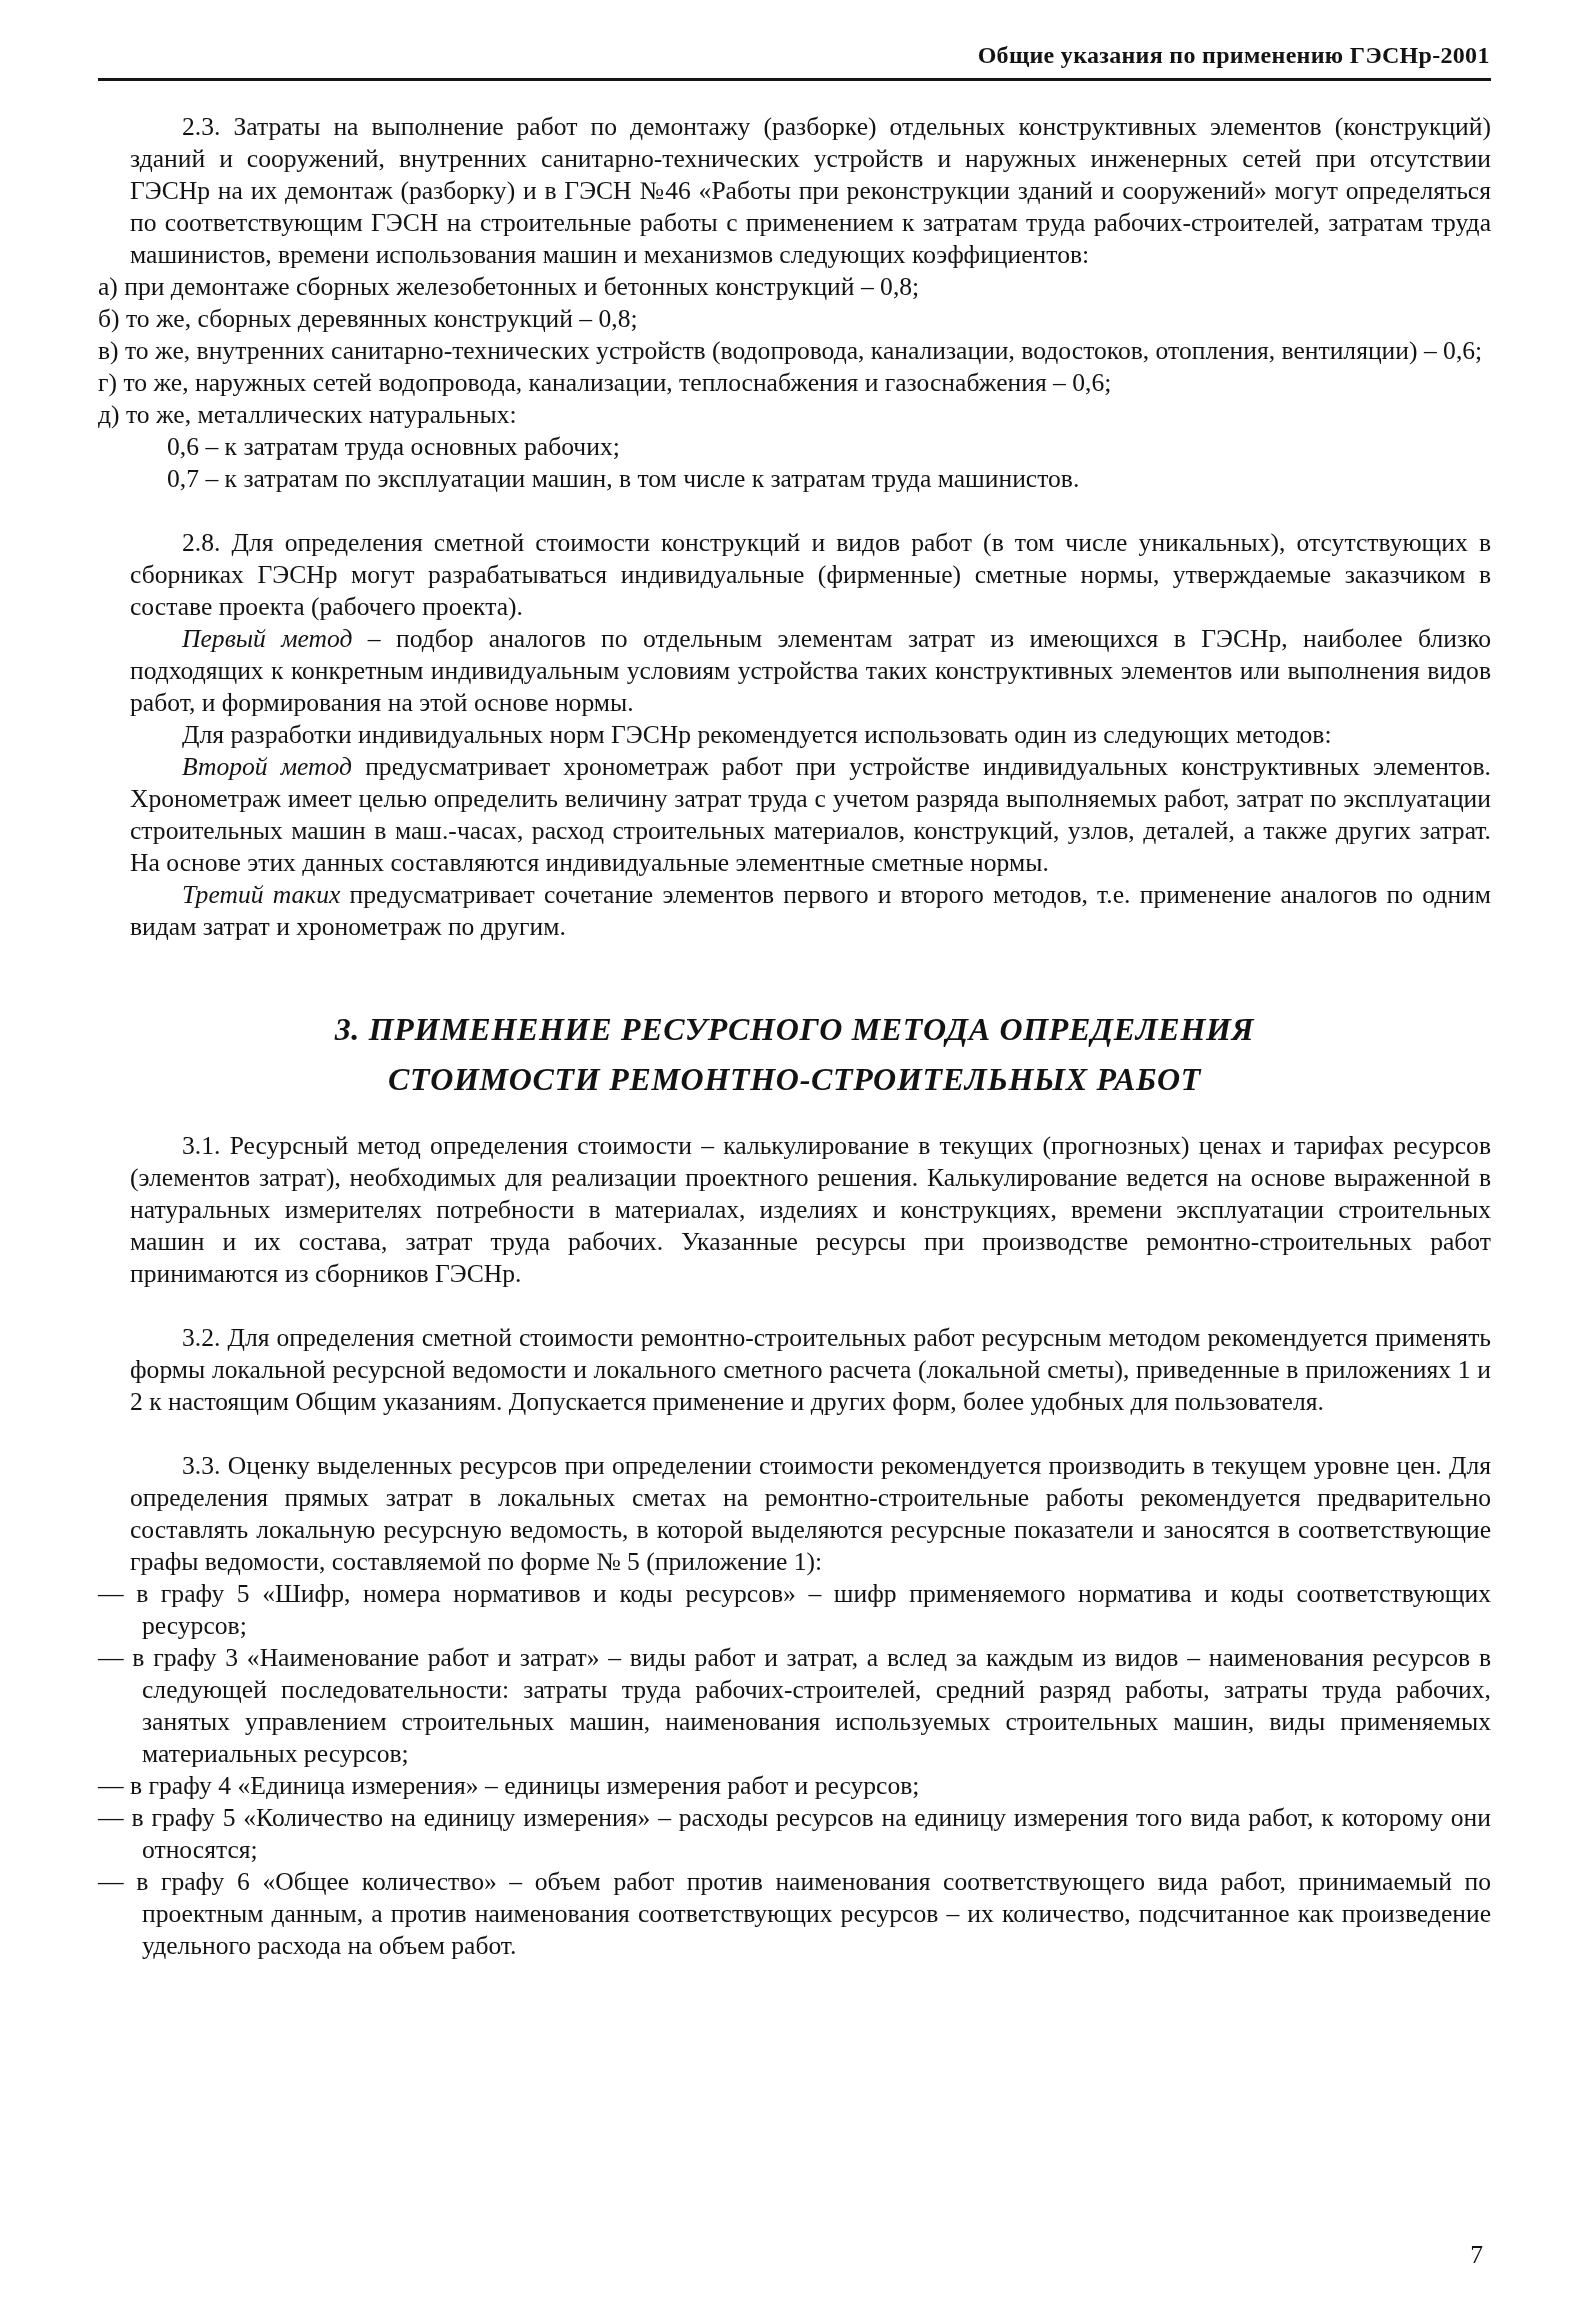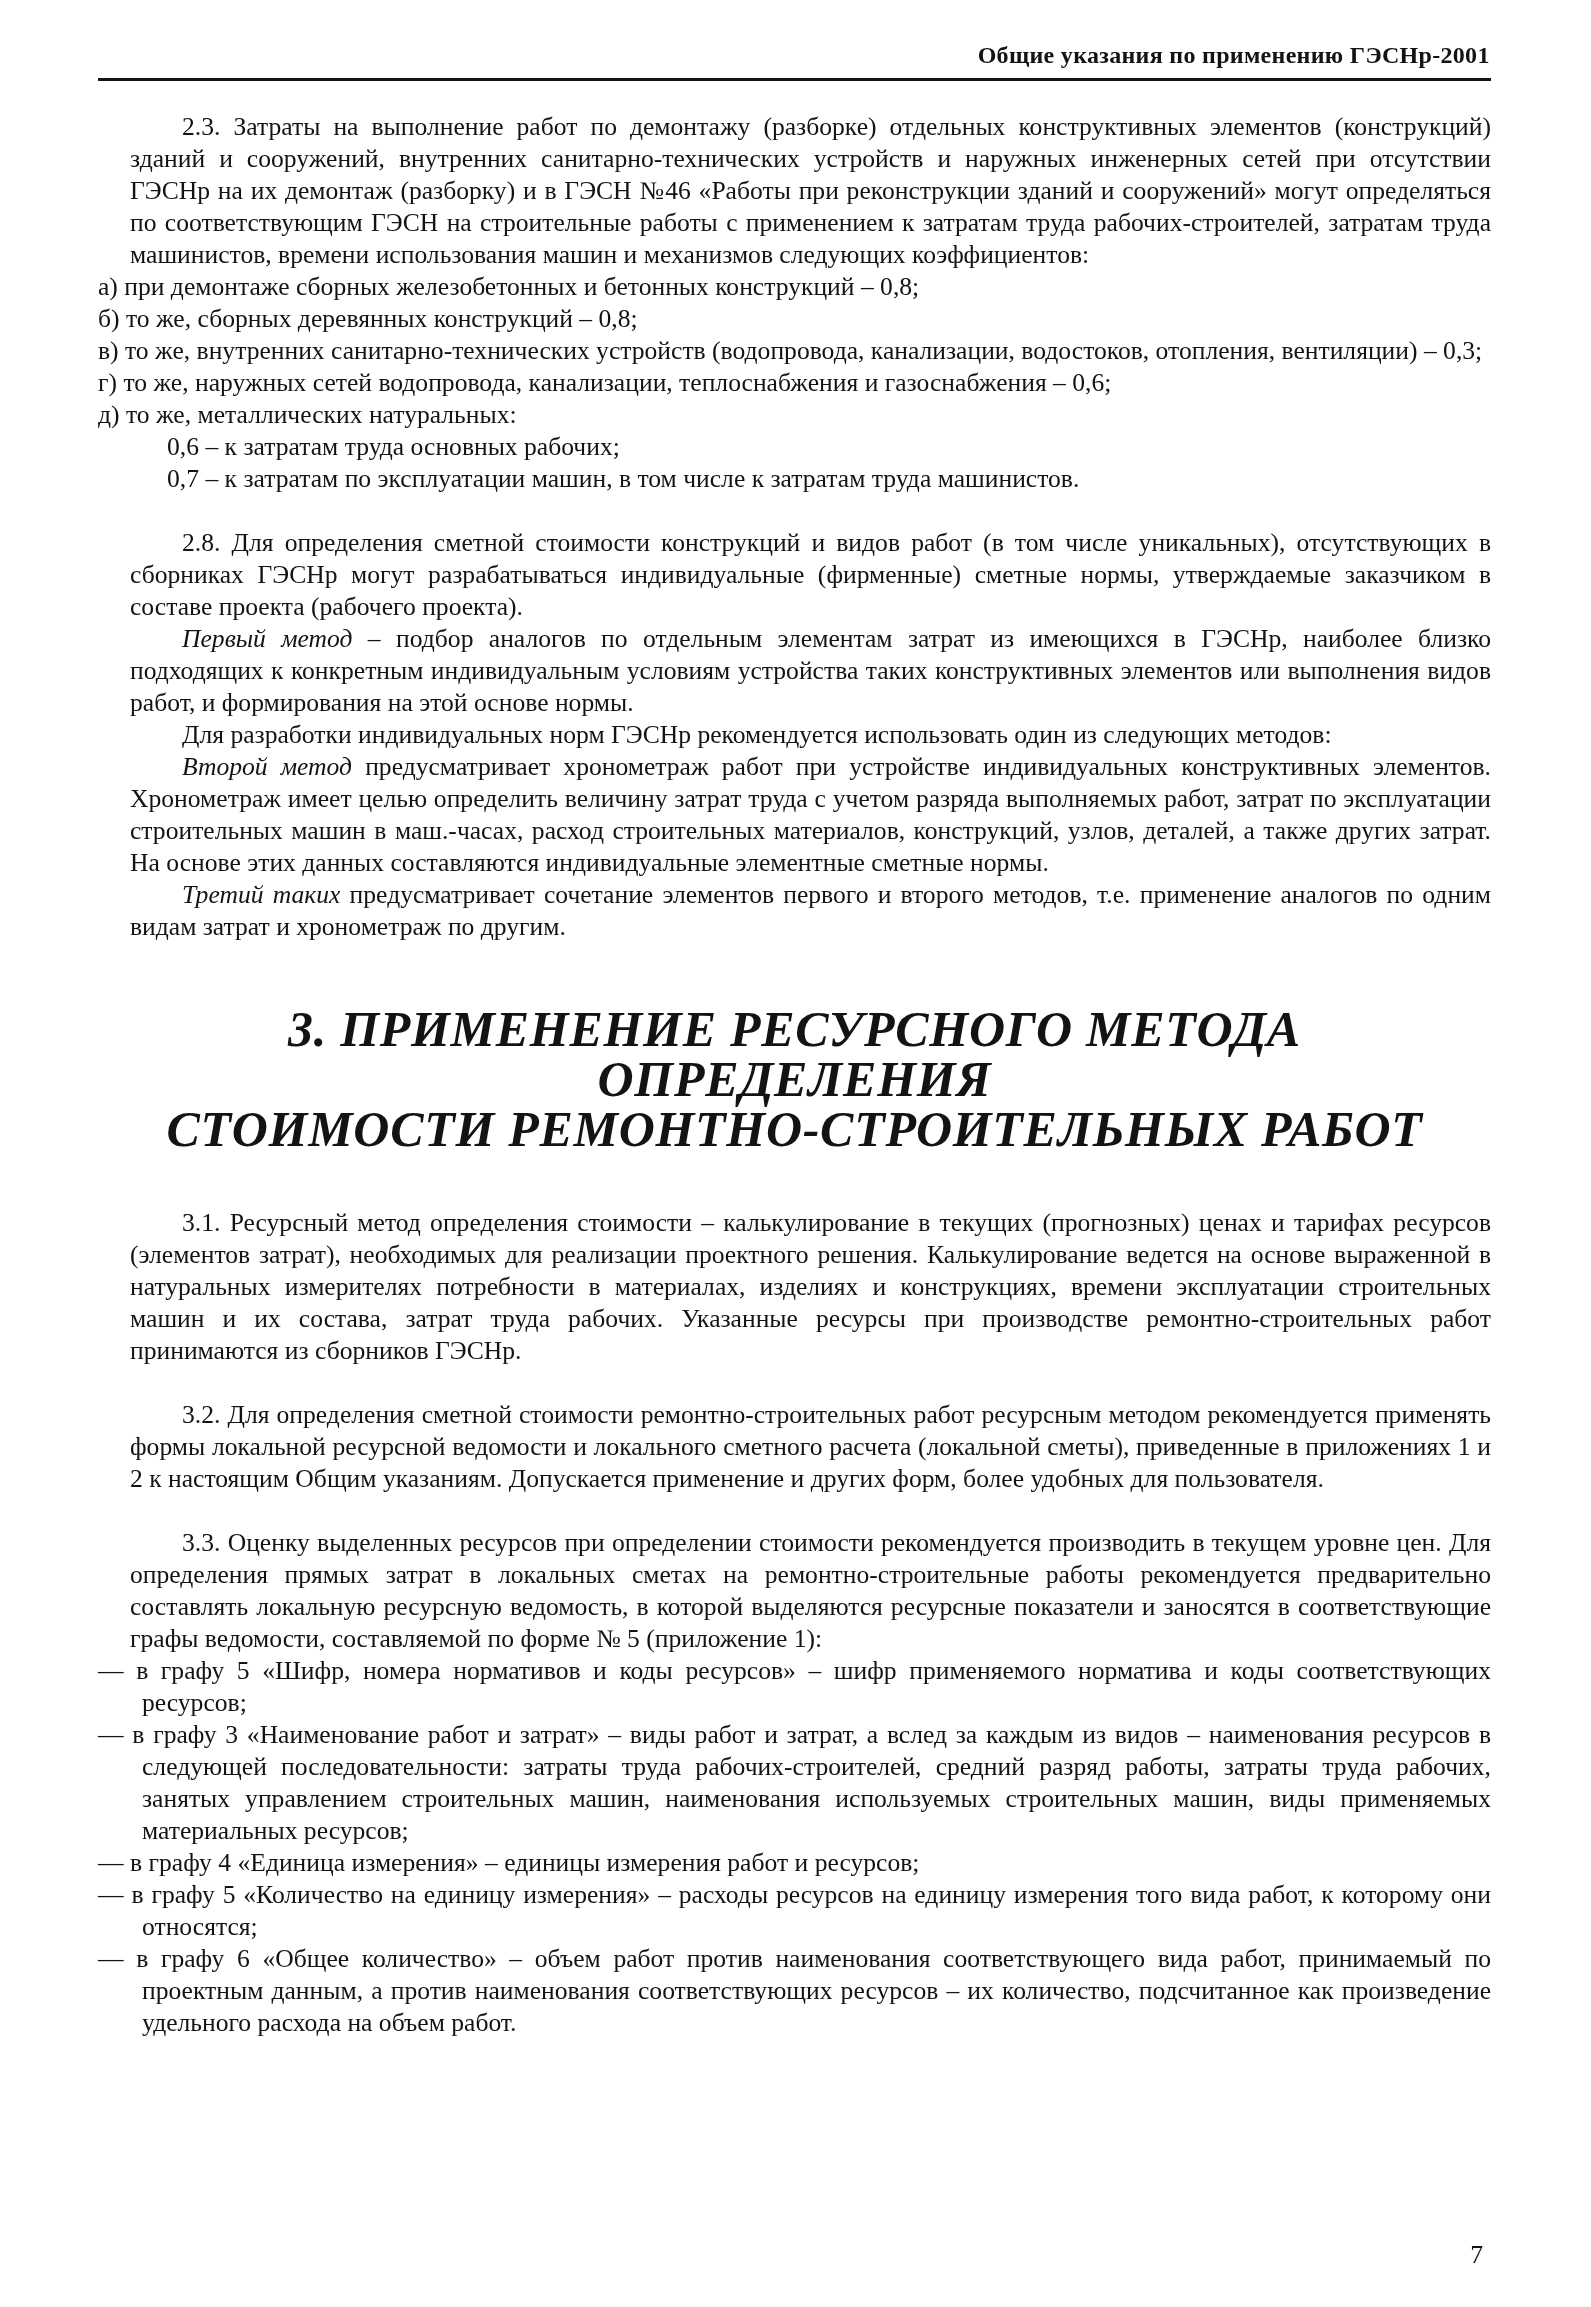--- a/index.html
+++ b/index.html
@@ -28,25 +28,25 @@
     border-bottom: 3.4px solid #151515;
     margin-top: 6.7px;
   }
   .content { margin-top: 30px; }
   .para { text-align: justify; }
   .indent { text-indent: 52px; margin-left: 32px; }
   .sub { padding-left: 69px; }
   .gap { margin-top: 32px; }
   .method { font-style: italic; }
   .section-heading {
-    margin: 61px 0 53px 0;
+    margin: 61px 0 26px 0;
     text-align: center;
     font-style: italic;
     font-weight: bold;
-    font-size: 50px;
+    font-size: 32px;
     line-height: 50px;
     letter-spacing: 0.7px;
   }
   .heading-line { display: block; }
   .bullet {
     text-align: justify;
     padding-left: 44px;
     text-indent: -44px;
   }
   .page-number {
@@ -66,21 +66,21 @@
     <div class="header-rule"></div>
   </header>
 
   <main class="content">
 
     <p class="para indent">2.3. Затраты на выполнение работ по демонтажу (разборке) отдельных конструктивных элементов (конструкций) зданий и сооружений, внутренних санитарно-технических устройств и наружных инженерных сетей при отсутствии ГЭСНр на их демонтаж (разборку) и в ГЭСН №46 «Работы при реконструкции зданий и сооружений» могут определяться по соответствующим ГЭСН на строительные работы с применением к затратам труда рабочих-строителей, затратам труда машинистов, времени использования машин и механизмов следующих коэффициентов:</p>
 
     <div class="list">
       <p class="para">а) при демонтаже сборных железобетонных и бетонных конструкций – 0,8;</p>
       <p class="para">б) то же, сборных деревянных конструкций – 0,8;</p>
-      <p class="para">в) то же, внутренних санитарно-технических устройств (водопровода, канализации, водостоков, отопления, вентиляции) – 0,3;</p>
+      <p class="para">в) то же, внутренних санитарно-технических устройств (водопровода, канализации, водостоков, отопления, вентиляции) – 0,6;</p>
       <p class="para">г) то же, наружных сетей водопровода, канализации, теплоснабжения и газоснабжения – 0,6;</p>
       <p class="para">д) то же, металлических натуральных:</p>
       <p class="para sub">0,6 – к затратам труда основных рабочих;</p>
       <p class="para sub">0,7 – к затратам по эксплуатации машин, в том числе к затратам труда машинистов.</p>
     </div>
 
     <p class="para indent gap">2.8. Для определения сметной стоимости конструкций и видов работ (в том числе уникальных), отсутствующих в сборниках ГЭСНр могут разрабатываться индивидуальные (фирменные) сметные нормы, утверждаемые заказчиком в составе проекта (рабочего проекта).</p>
     <p class="para indent"><i class="method">Первый метод</i><span> – подбор аналогов по отдельным элементам затрат из имеющихся в ГЭСНр, наиболее близко подходящих к конкретным индивидуальным условиям устройства таких конструктивных элементов или выполнения видов работ, и формирования на этой основе нормы.</span></p>
 
     <p class="para indent">Для разработки индивидуальных норм ГЭСНр рекомендуется использовать один из следующих методов:</p>

